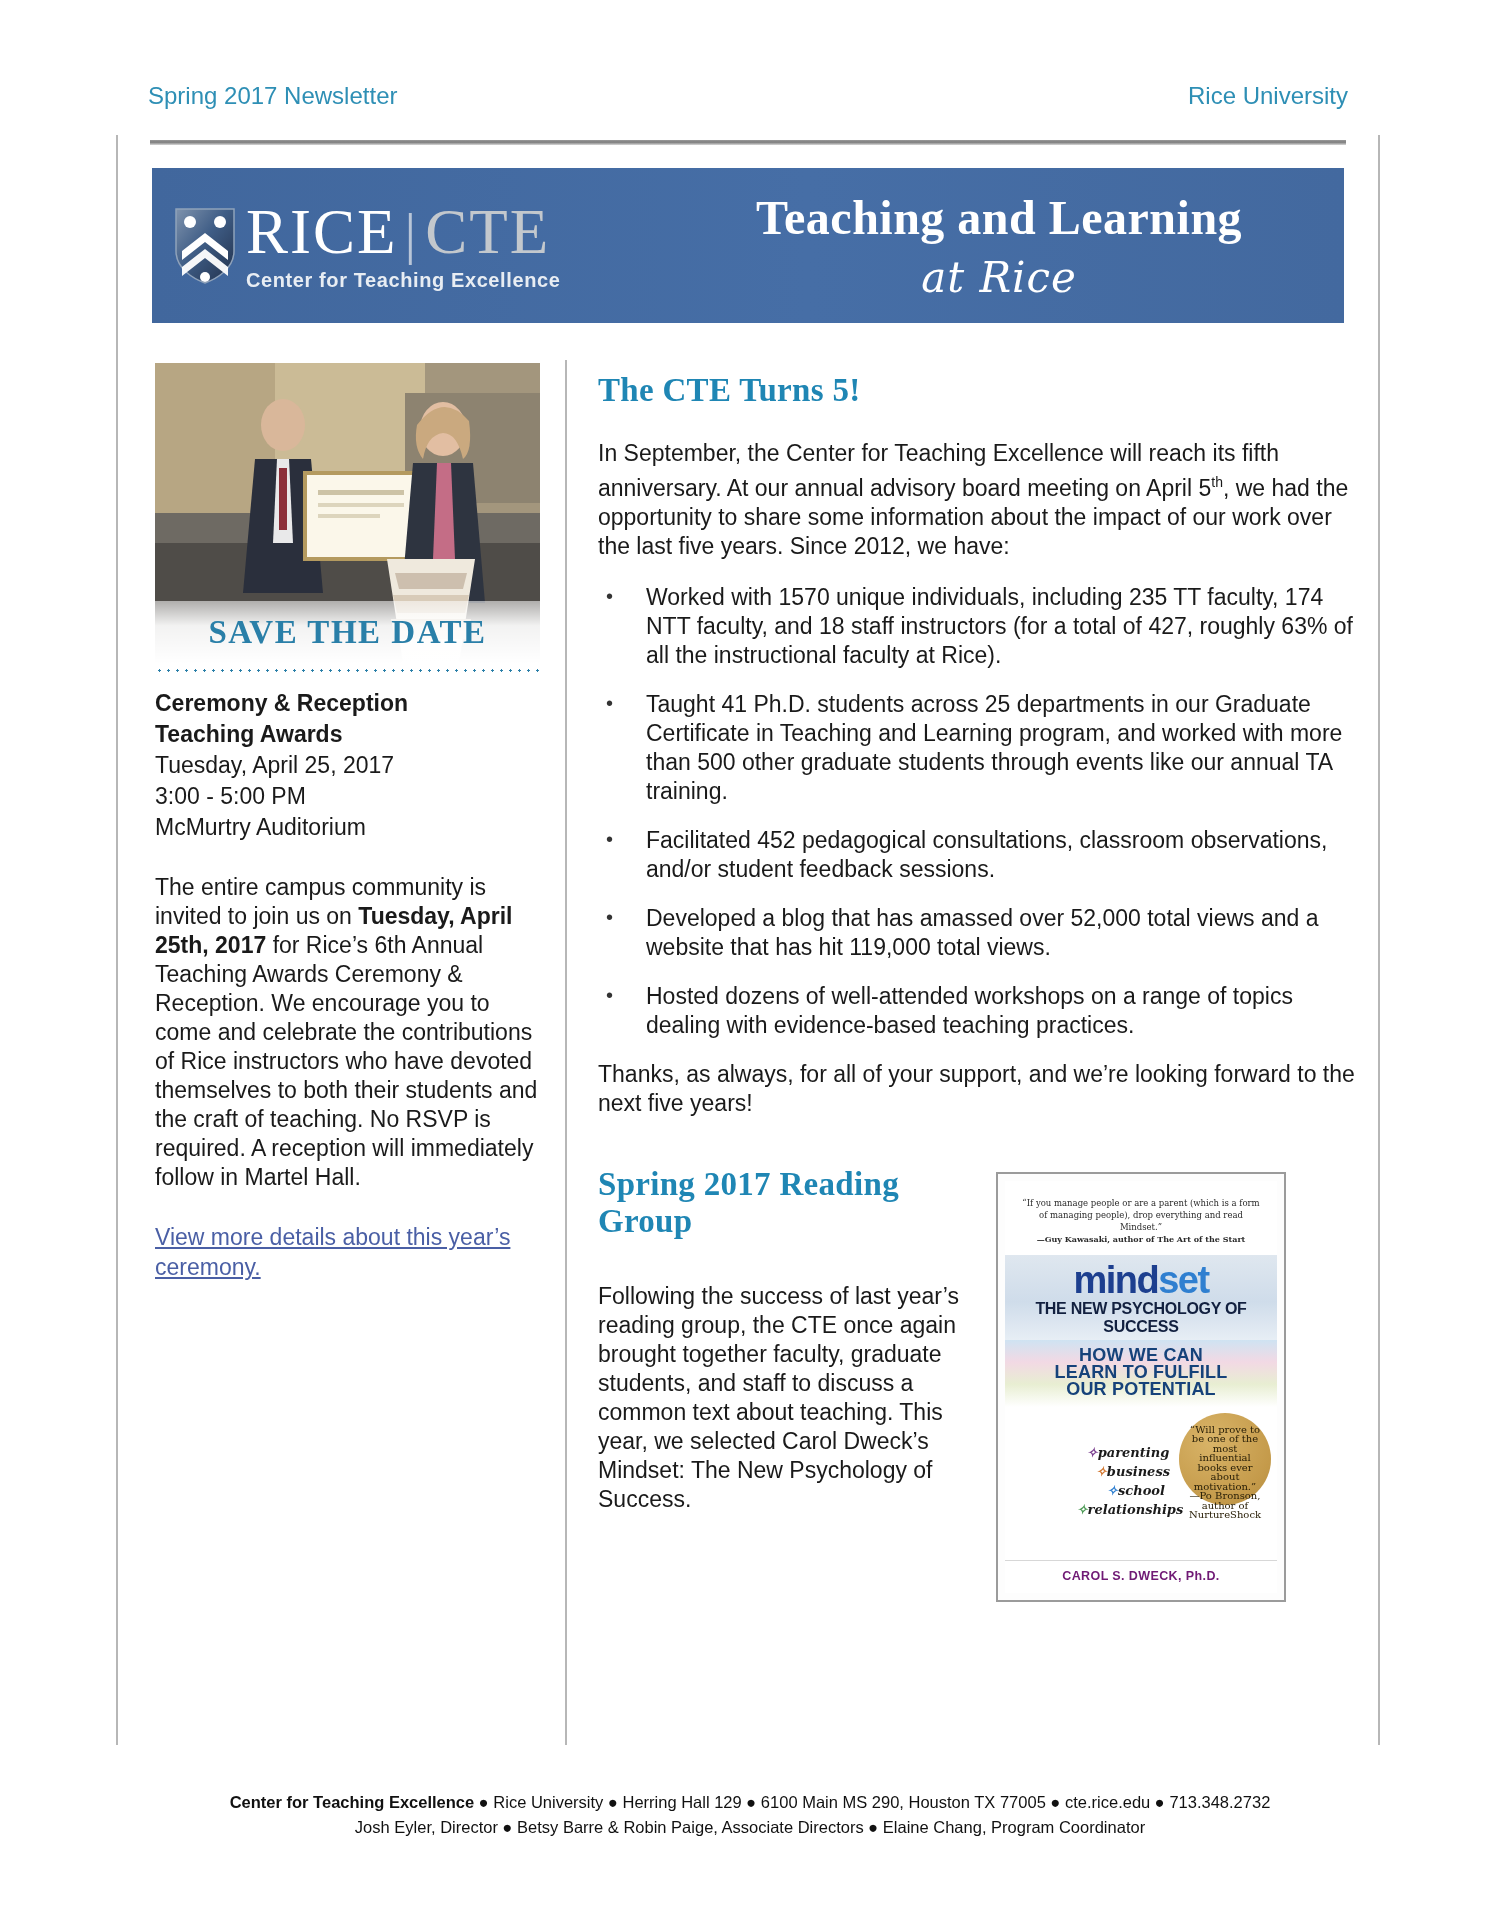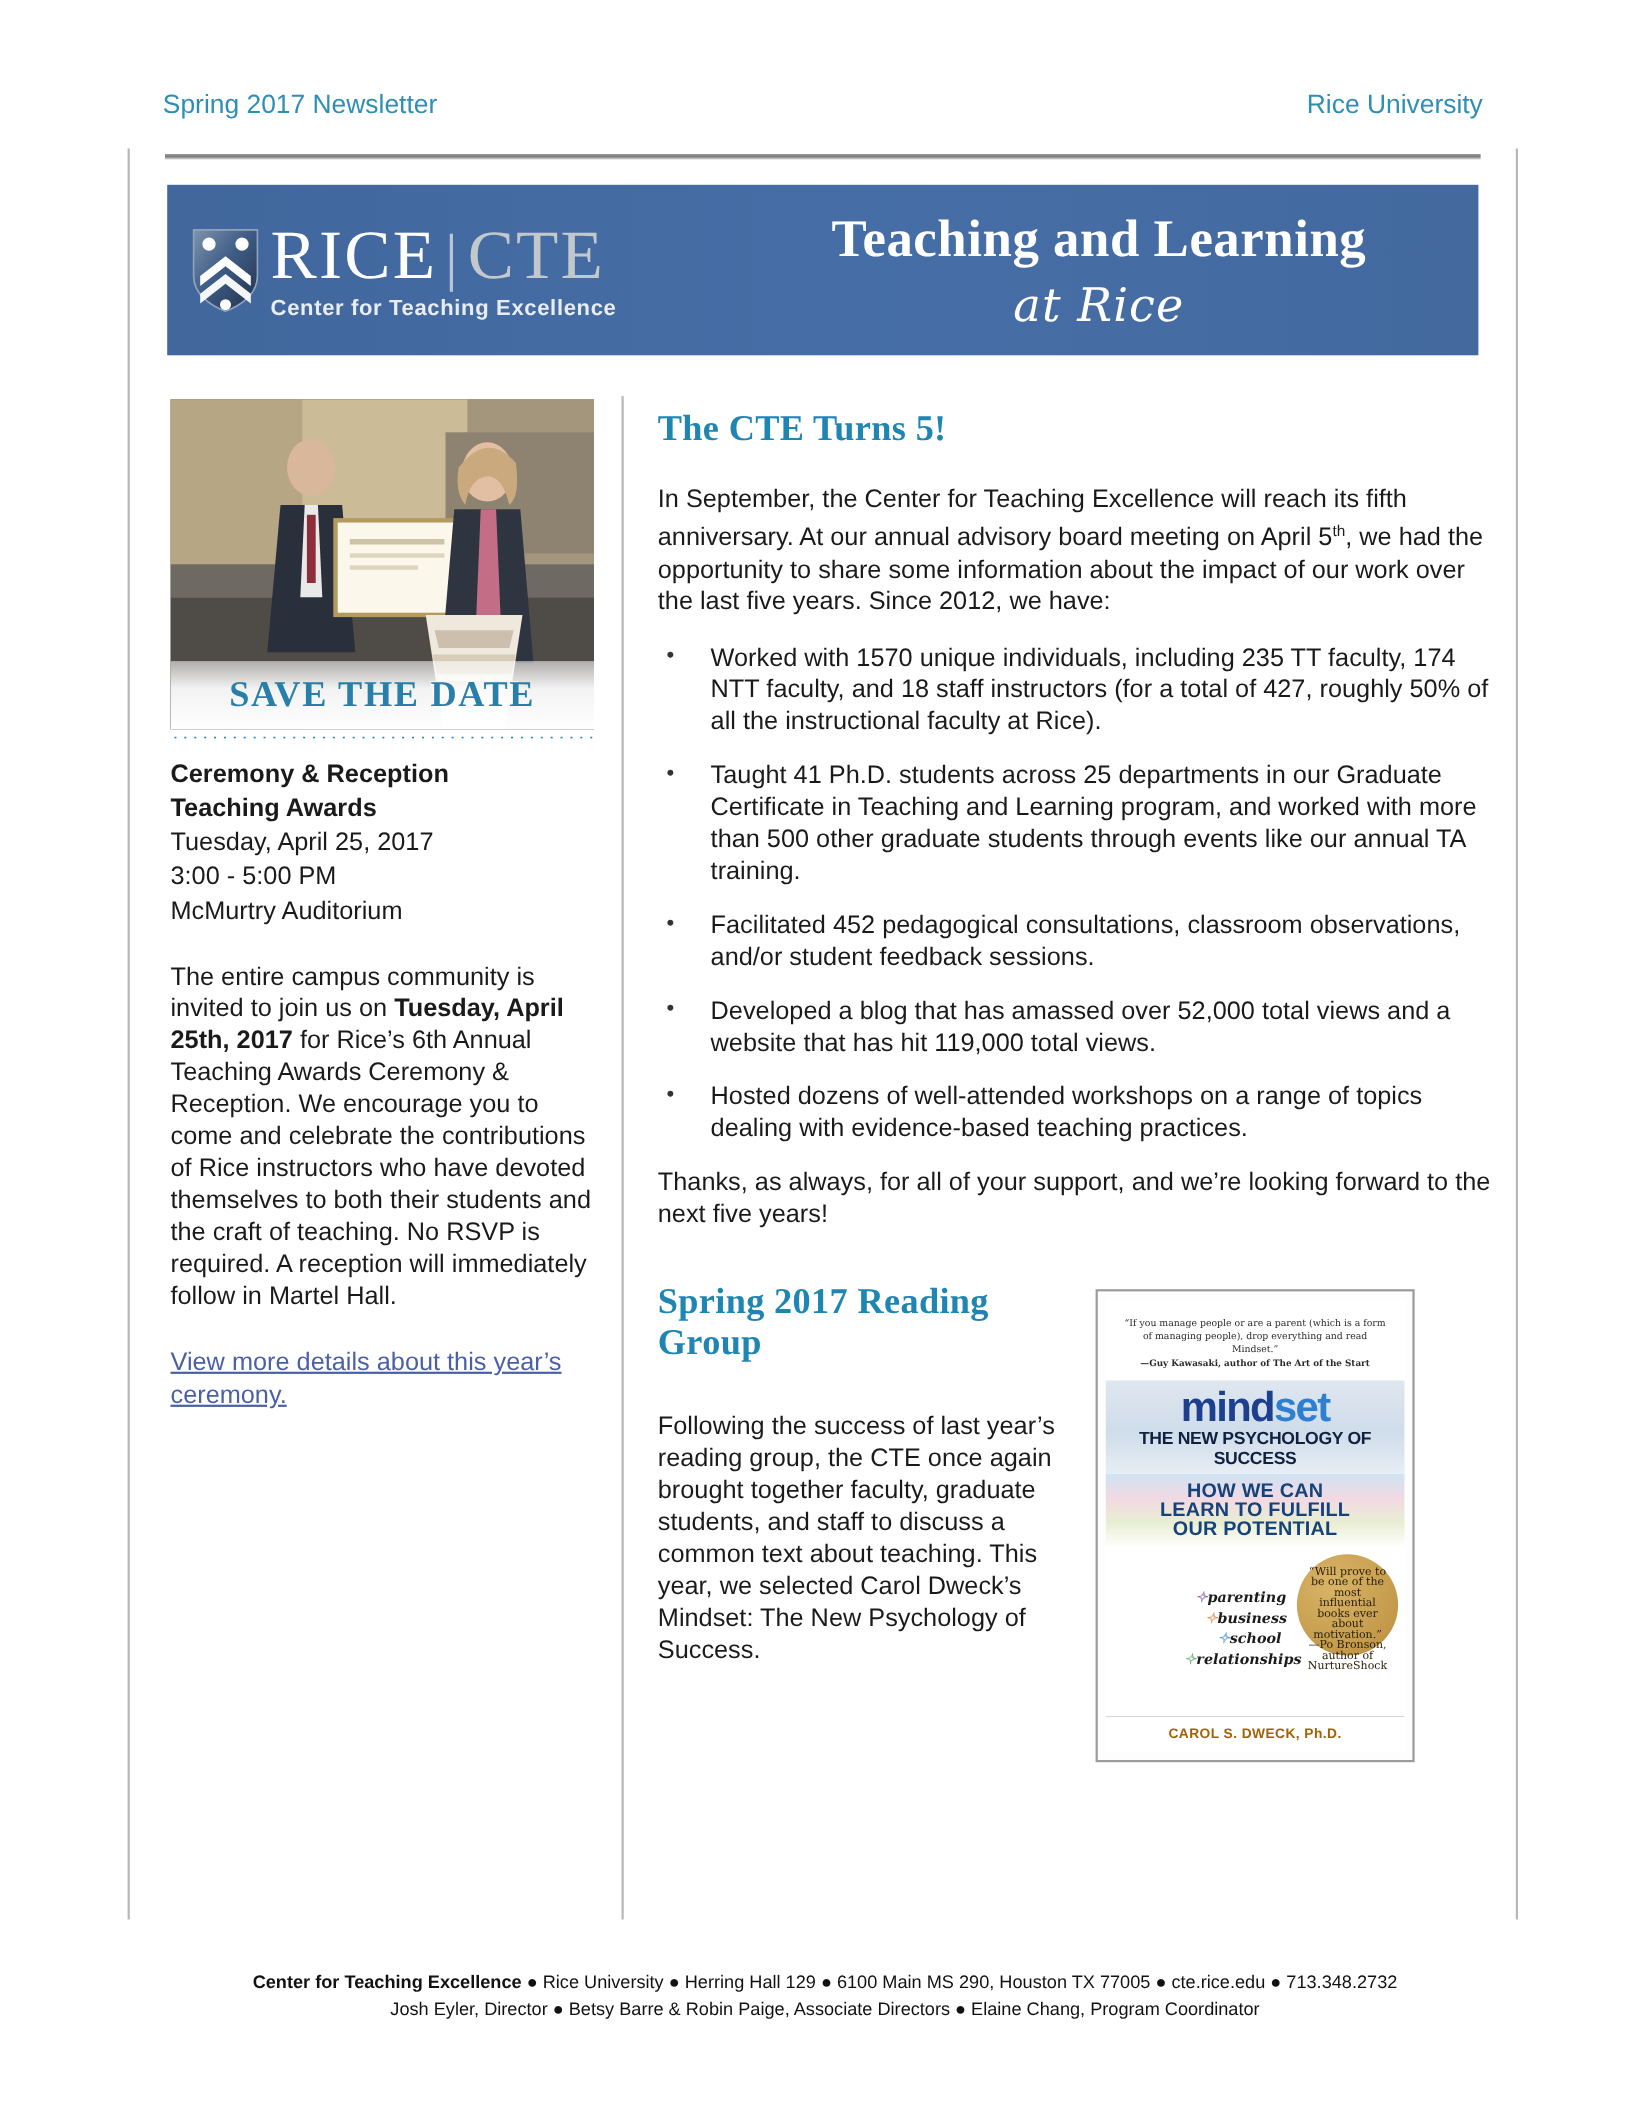--- a/index.html
+++ b/index.html
@@ -334,21 +334,21 @@
     box-sizing: border-box;
   }
   .bk-author {
     border-top: 1px solid #d7d7d7;
     text-align: center;
     padding: 8px 0 10px 0;
     font-family: "Liberation Sans", sans-serif;
     font-weight: bold;
     font-size: 12.5px;
     letter-spacing: 0.4px;
-    color: #a16207;
+    color: #701a75;
   }
 
   
   .footer {
     position: absolute;
     left: 0; top: 1790px;
     width: 1500px;
     text-align: center;
     font-size: 16.5px;
     line-height: 25px;
@@ -460,21 +460,21 @@
     <a class="morelink">View more details about this year’s ceremony.</a>
   </div>
 
   <div class="rightcol">
 
     <h2 class="sect">The CTE Turns 5!</h2>
 
     <p class="body"><span>In September, the Center for Teaching Excellence will reach its fifth anniversary.  At our annual advisory board meeting on April 5</span><sup>th</sup><span>, we had the opportunity to share some information about the impact of our work over the last five years.  Since 2012, we have:</span></p>
 
     <ul class="stats">
-      <li>Worked with 1570 unique individuals, including 235  TT faculty, 174 NTT faculty, and 18 staff instructors (for a total of 427, roughly 50% of all the instructional faculty at Rice).</li>
+      <li>Worked with 1570 unique individuals, including 235  TT faculty, 174 NTT faculty, and 18 staff instructors (for a total of 427, roughly 63% of all the instructional faculty at Rice).</li>
       <li>Taught 41 Ph.D. students across 25 departments in our Graduate Certificate in Teaching and Learning program, and worked with more than 500 other graduate students through events like our annual TA training.</li>
       <li>Facilitated 452 pedagogical consultations, classroom observations, and/or student feedback sessions.</li>
       <li>Developed a blog that has amassed over 52,000 total views and a website that has hit 119,000 total views.</li>
       <li>Hosted dozens of well-attended workshops on a range of topics dealing with evidence-based teaching practices.</li>
     </ul>
 
     <p class="body">Thanks, as always, for all of your support, and we’re looking forward to the next five years!</p>
 
     <div class="reading-wrap">
       <div class="reading-text">

